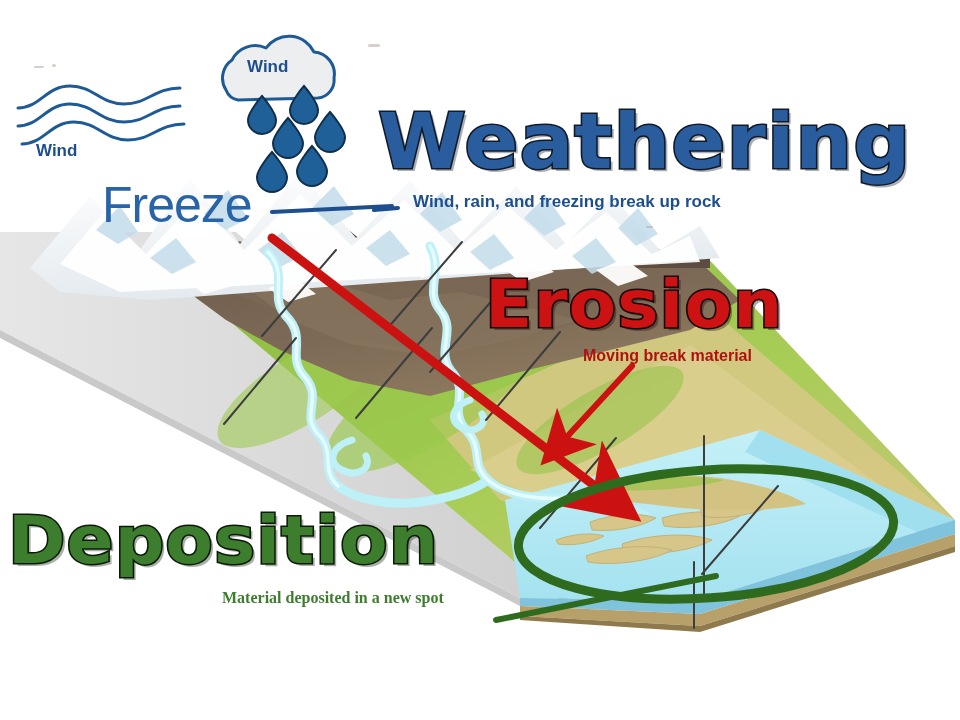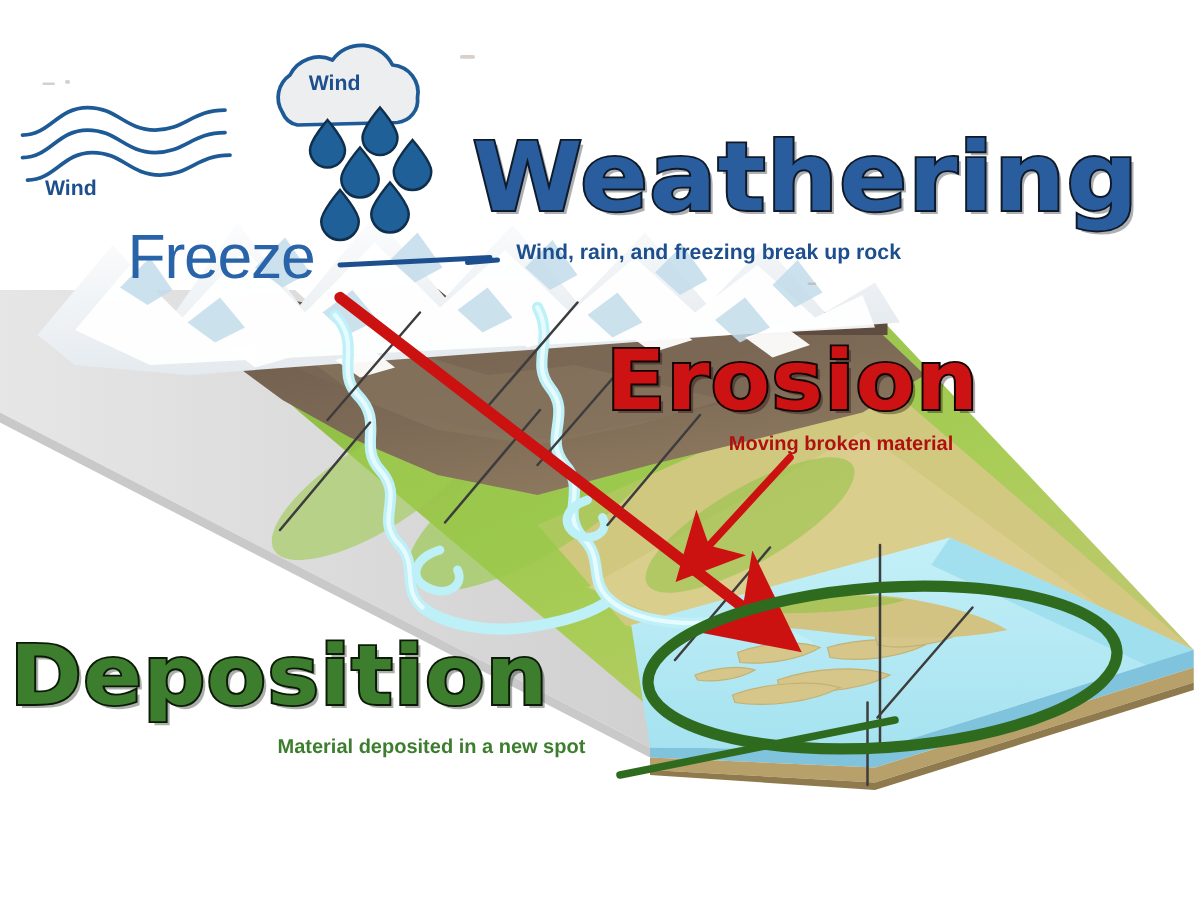--- a/index.html
+++ b/index.html
@@ -91,20 +91,21 @@
     left: 583px;
     top: 347px;
     font-size: 16px;
     color: #b11010;
   }
   #deposition-sub {
     left: 222px;
     top: 589px;
     font-size: 16px;
     color: #3c7d2e;
+    font-family: Liberation Serif, serif;
   }
 
   #freeze-label {
     position: absolute;
     left: 102px;
     top: 176px;
     font-family: "Liberation Sans", sans-serif;
     font-size: 50px;
     font-weight: normal;
     color: #2a64a8;
@@ -354,18 +355,18 @@
   </svg>
 
   <div id="wind-label">Wind</div>
   <div id="rain-label">Wind</div>
   <div id="freeze-label">Freeze</div>
 
   <div class="bigtitle" id="weathering-title">Weathering</div>
   <div class="subtitle" id="weathering-sub">Wind, rain, and freezing break up rock</div>
 
   <div class="bigtitle" id="erosion-title">Erosion</div>
-  <div class="subtitle" id="erosion-sub">Moving broken material</div>
+  <div class="subtitle" id="erosion-sub">Moving break material</div>
 
   <div class="bigtitle" id="deposition-title">Deposition</div>
   <div class="subtitle" id="deposition-sub">Material deposited in a new spot</div>
 
 </div>
 
 </body></html>

